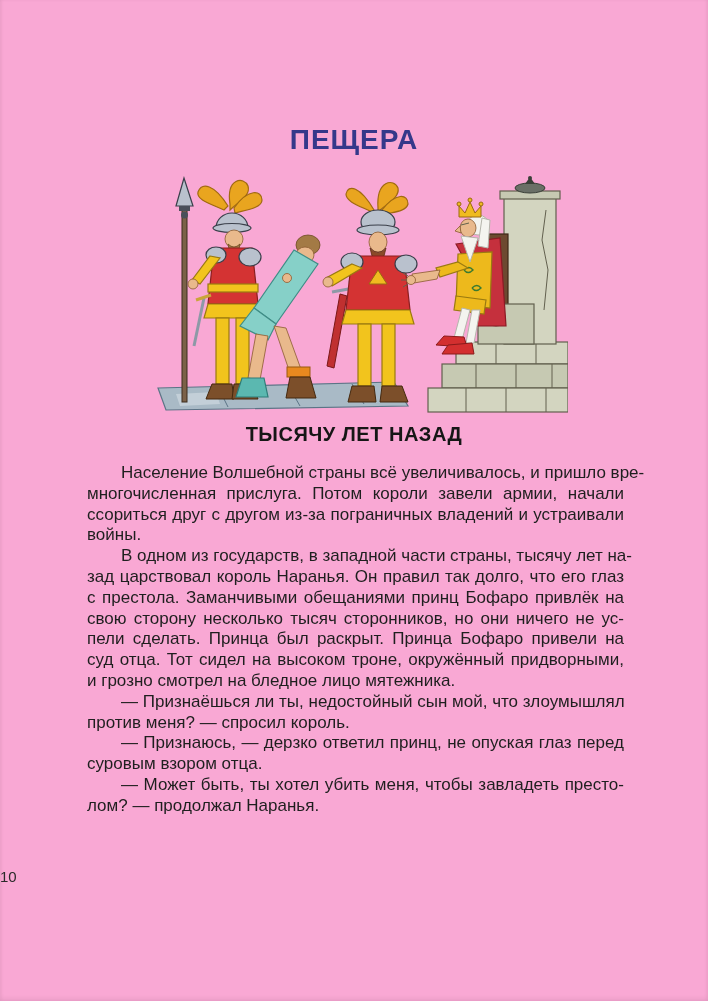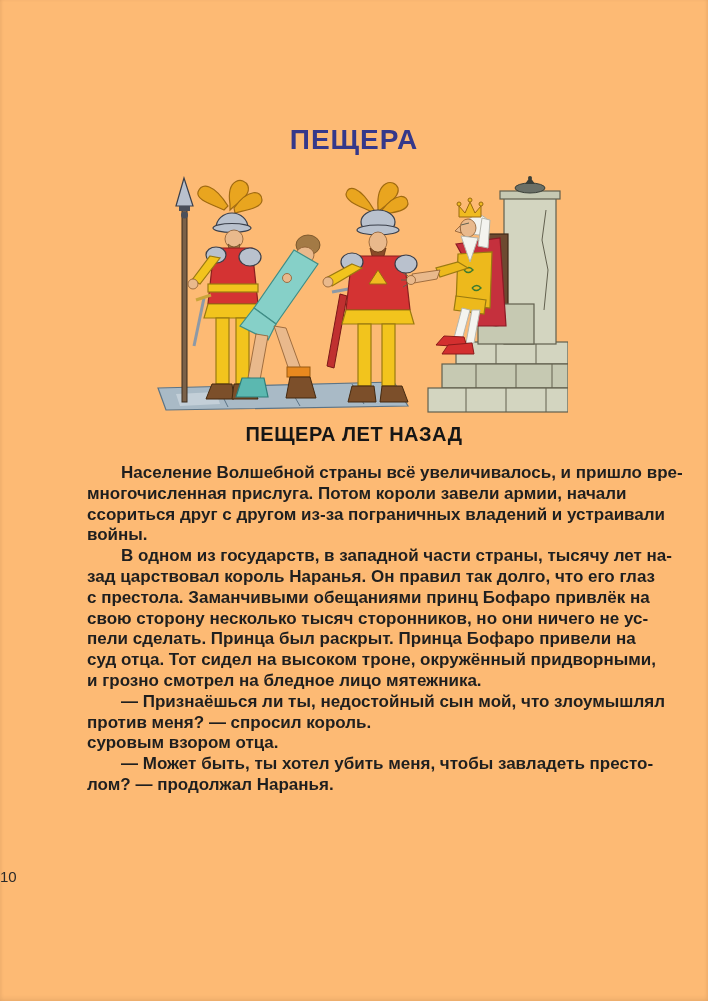--- a/index.html
+++ b/index.html
@@ -1,36 +1,36 @@
 <!DOCTYPE html>
 <html lang="ru" style="--title-blue: #35388a; --body-text: #1f1f1f; --plume-gold: #e9a51f; --helmet-steel: #b9c1cd; --guard-tunic-red: #d43333; --guard-yellow: #f2c41d; --prisoner-teal: #86d0c8; --king-cape-red: #c5303d; --king-tunic-gold: #edb91c; --crown-gold: #f0bb20; --throne-stone: #d3d5c0; --floor-gray-blue: #a9bac6;"><head>
 <meta charset="utf-8">
 <style>
   html,body{margin:0;padding:0;background:#ffffff;}
   .page{
-    position:relative;width:708px;height:1001px;background:#fdba74;overflow:hidden;
+    position:relative;width:708px;height:1001px;background:#f9a8d4;overflow:hidden;
     font-family:"Liberation Sans","DejaVu Sans",sans-serif;
     box-shadow:inset 0 -3px 4px rgba(0,0,0,.05), inset 2px 0 3px rgba(0,0,0,.03), inset -2px 0 3px rgba(0,0,0,.03);
   }
   .chapter-title{
     position:absolute;top:124px;left:0;width:100%;text-align:center;
     font-size:28px;font-weight:bold;letter-spacing:1px;color:var(--title-blue,#35388a);
   }
   .section-heading{
     position:absolute;top:423px;left:0;width:100%;text-align:center;
     font-size:20px;font-weight:bold;letter-spacing:.5px;color:#161616;
   }
   .illustration{position:absolute;left:156px;top:176px;width:412px;height:238px;}
   .text-block{
     position:absolute;left:87px;top:463px;width:537px;
     font-size:17px;color:var(--body-text,#1f1f1f);
   }
   .line{
     height:20.8px;line-height:20.8px;white-space:nowrap;
-    text-align:justify;text-align-last:justify;text-justify:inter-word;font-weight:bold;
+    text-align:justify;text-align-last:justify;text-justify:inter-word;
   }
   .line.first{padding-left:34px;}
   .line.final{text-align-last:left;}
   .page-number{
     position:absolute;top:868px;left:0;width:100%;text-align:left;
     font-size:15px;color:#2a2a2a;
   }
   
   .f-gold{fill:var(--plume-gold,#e9a51f);stroke:#a06a10;stroke-width:1.2}
   .f-steel{fill:var(--helmet-steel,#b9c1cd);stroke:#3a3f4a;stroke-width:1.2}
@@ -181,36 +181,37 @@
       <path class="ln" d="M305,49 l8,-2" stroke="#5a3a1a"></path>
       <g>
         <polygon class="f-crown" points="303,41 303,30 309,37 314,26 319,37 325,30 325,41"></polygon>
         <circle class="f-crown" cx="303" cy="28" r="2"></circle>
         <circle class="f-crown" cx="314" cy="24" r="2"></circle>
         <circle class="f-crown" cx="325" cy="28" r="2"></circle>
       </g>
     </g>
   </svg>
 
-  <div class="section-heading">ПЕЩЕРА ЛЕТ НАЗАД</div>
+  <div class="section-heading">ТЫСЯЧУ ЛЕТ НАЗАД</div>
 
   <div class="text-block">
       <div class="line first">Население Волшебной страны всё увеличивалось, и пришло вре-</div>
       <div class="line">многочисленная прислуга. Потом короли завели армии, начали</div>
       <div class="line">ссориться друг с другом из-за пограничных владений и устраивали</div>
       <div class="line final">войны.</div>
       <div class="line first">В одном из государств, в западной части страны, тысячу лет на-</div>
       <div class="line">зад царствовал король Наранья. Он правил так долго, что его глаз</div>
       <div class="line">с престола. Заманчивыми обещаниями принц Бофаро привлёк на</div>
       <div class="line">свою сторону несколько тысяч сторонников, но они ничего не ус-</div>
       <div class="line">пели сделать. Принца был раскрыт. Принца Бофаро привели на</div>
       <div class="line">суд отца. Тот сидел на высоком троне, окружённый придворными,</div>
       <div class="line final">и грозно смотрел на бледное лицо мятежника.</div>
       <div class="line first">— Признаёшься ли ты, недостойный сын мой, что злоумышлял</div>
       <div class="line final">против меня? — спросил король.</div>
+      <div class="line first">— Признаюсь, — дерзко ответил принц, не опуская глаз перед</div>
       <div class="line final">суровым взором отца.</div>
       <div class="line first">— Может быть, ты хотел убить меня, чтобы завладеть престо-</div>
       <div class="line final">лом? — продолжал Наранья.</div>
     </div>
 
   <div class="page-number">10</div>
 
 </div>
 
 </body></html>

